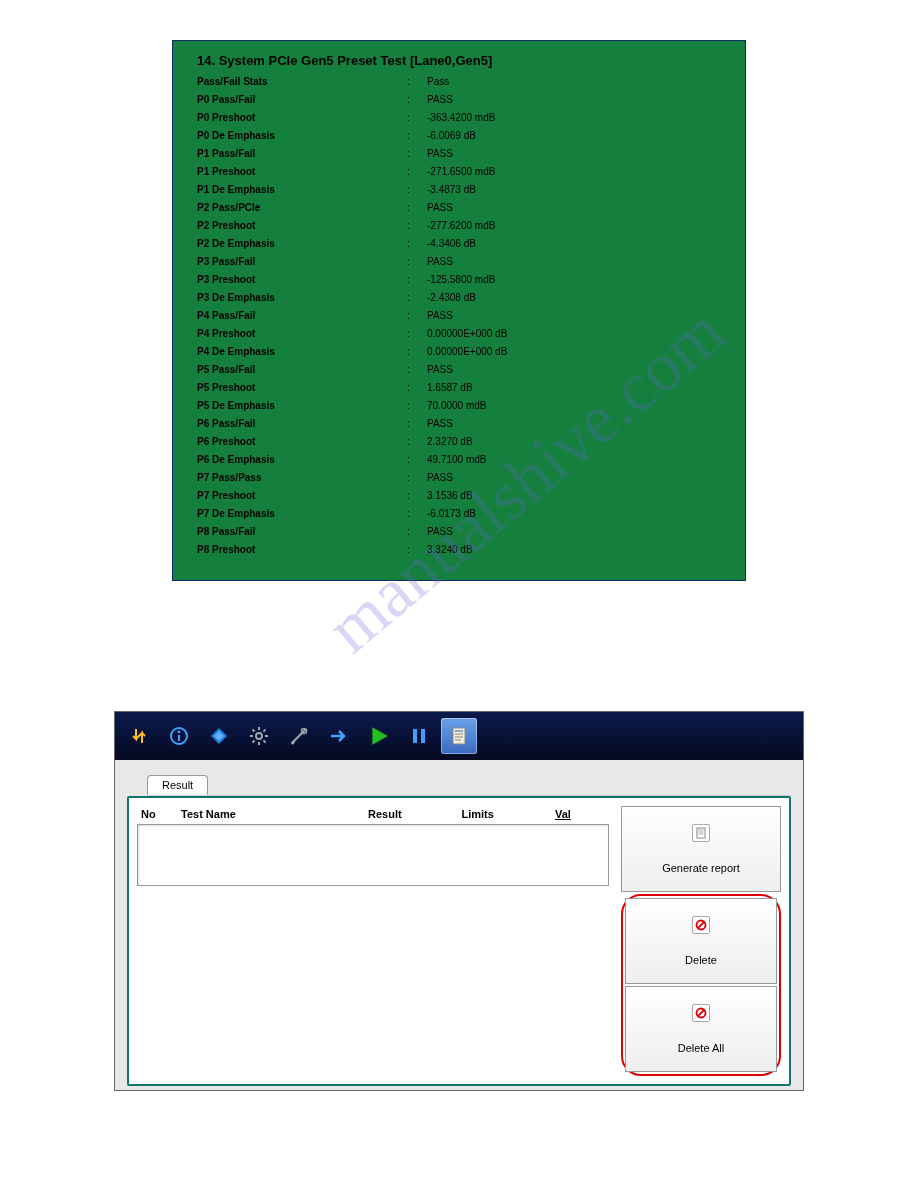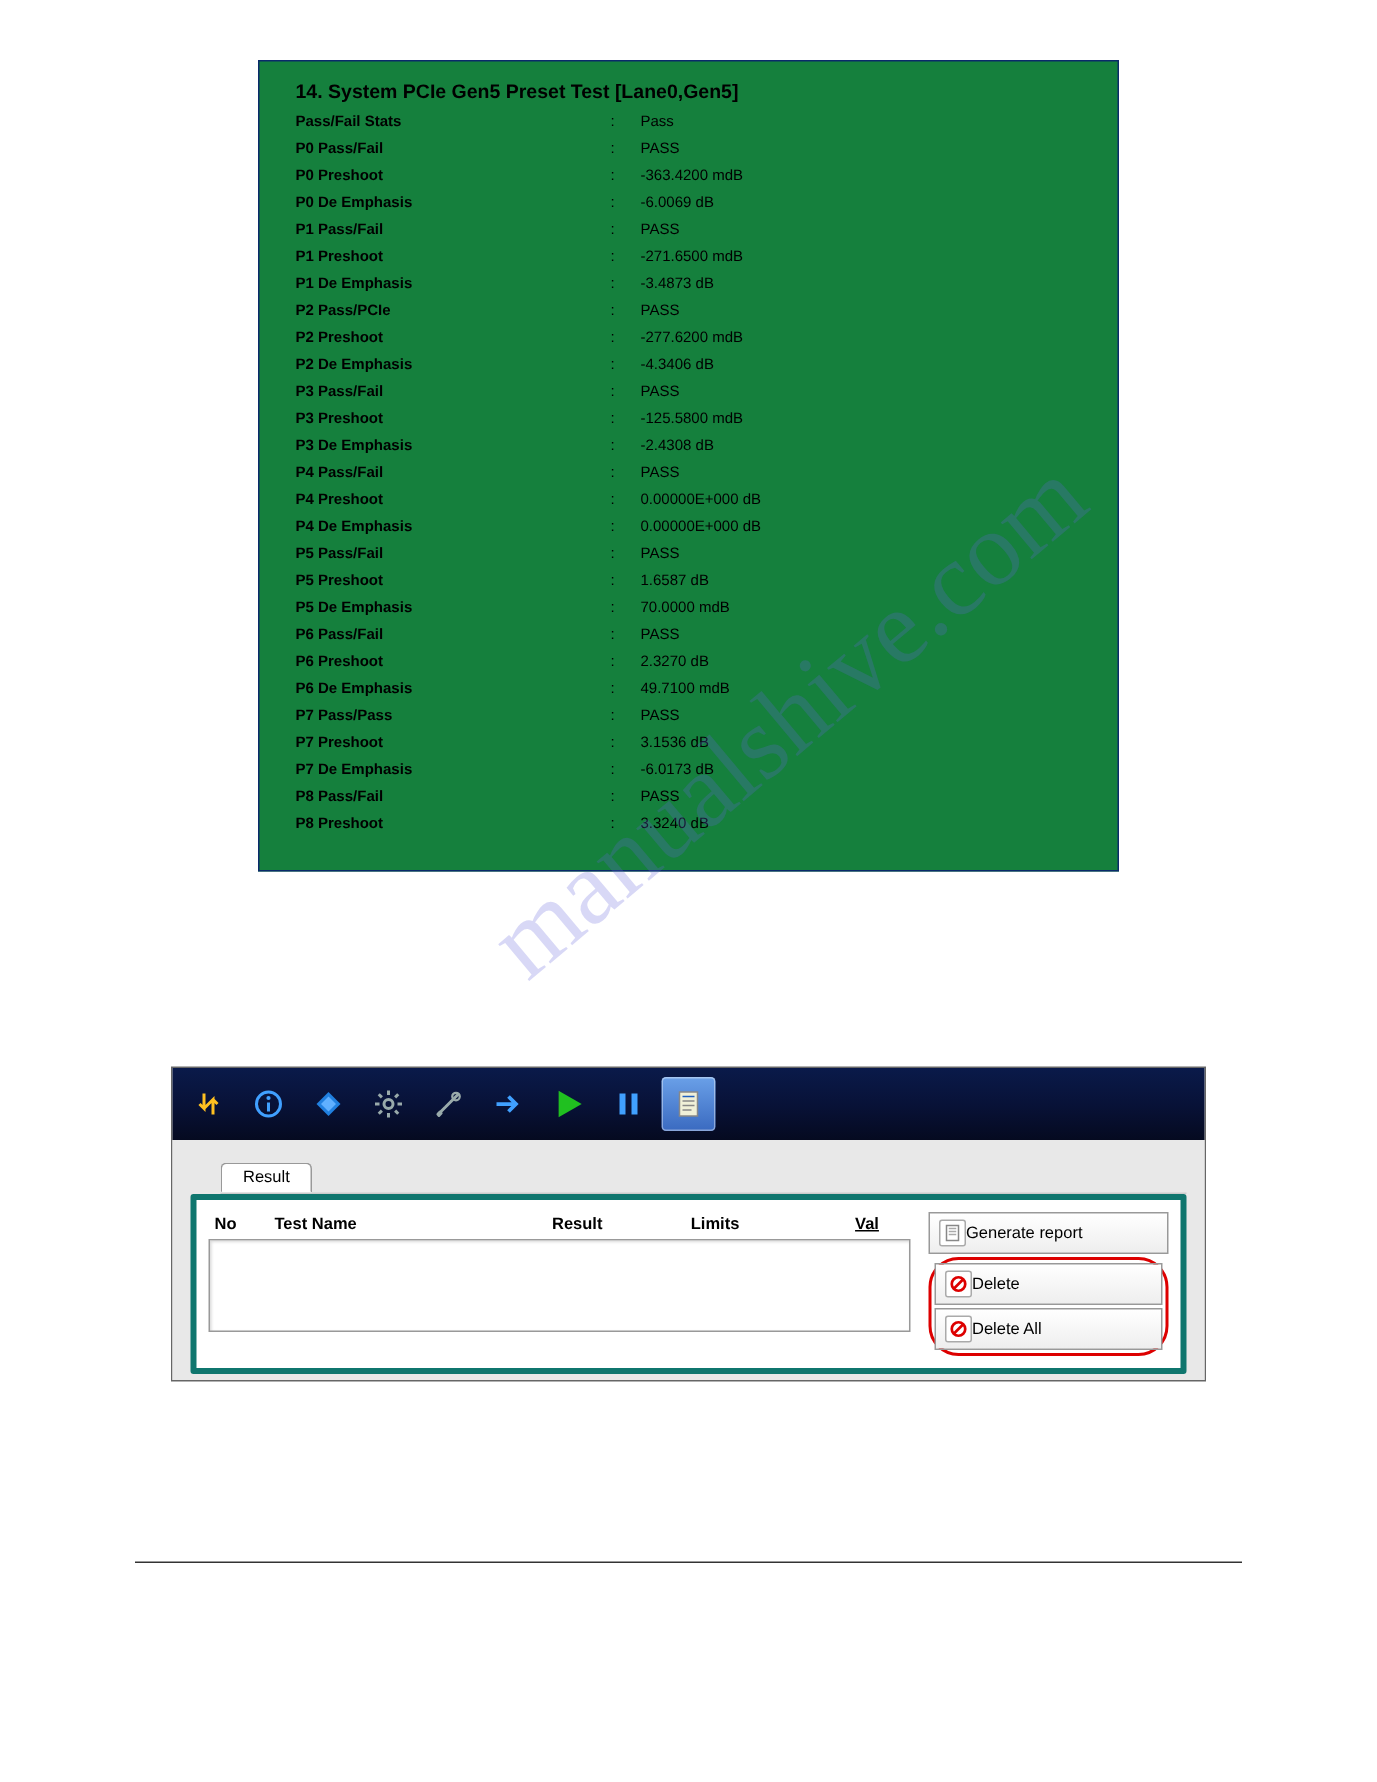--- a/index.html
+++ b/index.html
@@ -52,21 +52,21 @@
     border-radius: 3px;
     cursor: pointer;
   }
   .tool-btn.active {
     background: linear-gradient(to bottom, #6aa0e8, #3a6ac0);
     box-shadow: inset 0 0 0 1px rgba(255,255,255,0.4);
   }
   .tool-btn svg { display: block; }
   
   .content-area { background: #e8e8e8; padding: 16px 12px 4px 12px; position: relative; }
-  .tab-container { background: #fff; border: 4px solid #0f766e; border-radius: 2px; }
+  .tab-container { background: #fff; border: 2px solid #0f766e; border-radius: 2px; }
   .tab-header { display: flex; border-bottom: 1px solid #ccc; margin-left: 20px; margin-top: -1px; }
   .tab {
     padding: 3px 14px;
     font-size: 11px;
     border: 1px solid #999;
     border-bottom: none;
     border-top-left-radius: 4px;
     border-top-right-radius: 4px;
     background: #f5f5f5;
     position: relative;
@@ -79,38 +79,39 @@
   .result-table-wrap { flex: 1; }
   .result-header-row {
     display: flex;
     font-size: 11px;
     padding: 2px 4px 4px 4px;
   }
   .col-no { width: 40px; font-weight: bold;}
   .col-test { flex: 2; font-weight: bold;}
   .col-result { flex: 1; font-weight: bold;}
   .col-limits { flex: 1; font-weight: bold;}
-  .col-val { width: 50px; text-align: center; font-weight: bold; text-decoration: underline;}
+  .col-val { width: 50px; text-align: left; font-weight: bold; text-decoration: underline;}
   .result-list {
     border: 1px solid #999;
     height: 62px;
     background: #fff;
     box-shadow: inset 1px 1px 2px rgba(0,0,0,0.15);
   }
   
   .action-panel { width: 160px; }
   .action-btn {
     display: flex; align-items: center;
     border: 1px solid #999;
     background: linear-gradient(to bottom, #fff, #eee);
-    padding: 4px 6px;
+    padding: 17px 6px;
     font-size: 11px;
     margin-bottom: 2px;
     cursor: pointer;
-    gap: 0;
+    gap: 20px;
+    flex-direction: column;
   }
   .red-group {
     border: 2px solid #d00;
     border-radius: 20px;
     padding: 2px;
   }
   .red-group .action-btn { margin-bottom: 0; }
   .red-group .action-btn:first-child { margin-bottom: 2px; }
   .icon-box {
     width: 18px; height: 18px;

